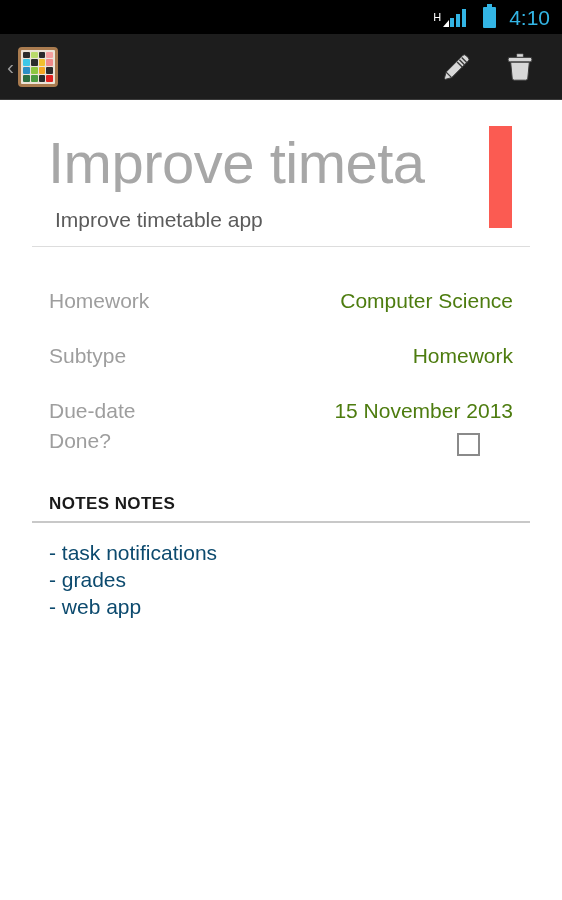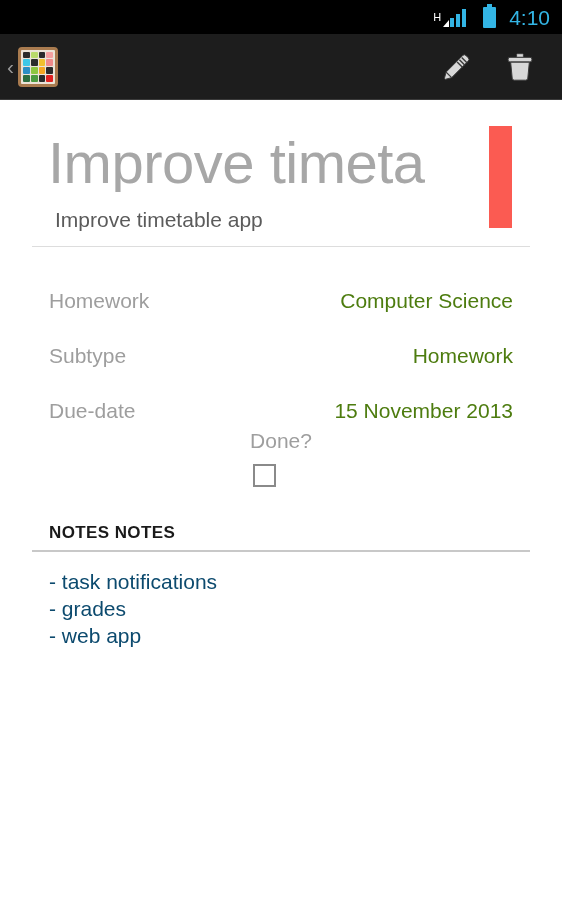--- a/index.html
+++ b/index.html
@@ -192,21 +192,21 @@
   .detail-label {
     color: #9e9e9e;
     font-weight: 400;
   }
   .detail-value {
     color: #4d7c0f;
     font-weight: 400;
     text-align: right;
     margin-top: 28px;
   }
-  .detail-row.done-row { align-items: center; line-height: 34px; flex-direction: column; }
+  .detail-row.done-row { align-items: center; line-height: 34px; }
   .checkbox {
     width: 23px;
     height: 23px;
     box-sizing: border-box;
     border: 2px solid #8a8a8a;
     background: #ffffff;
     margin-right: 33px;
     margin-top: 6px;
   }
 

